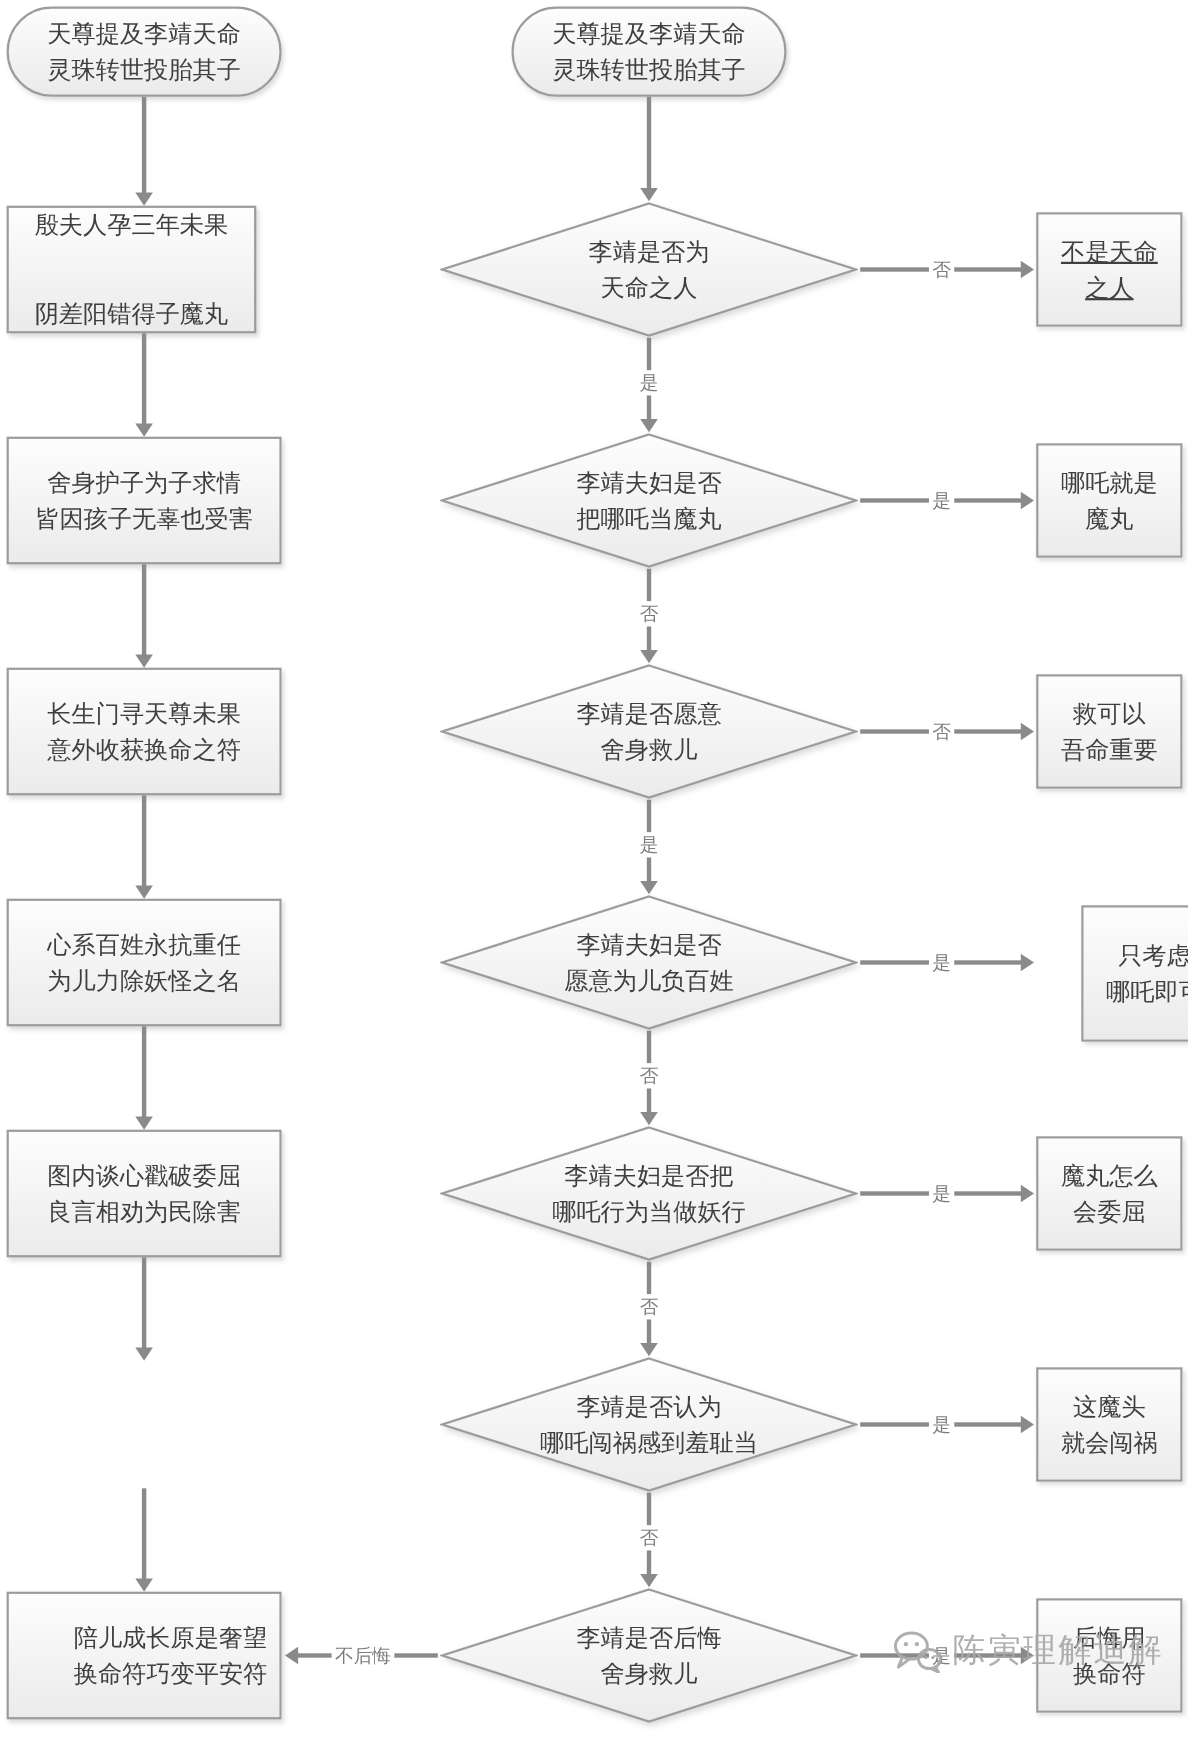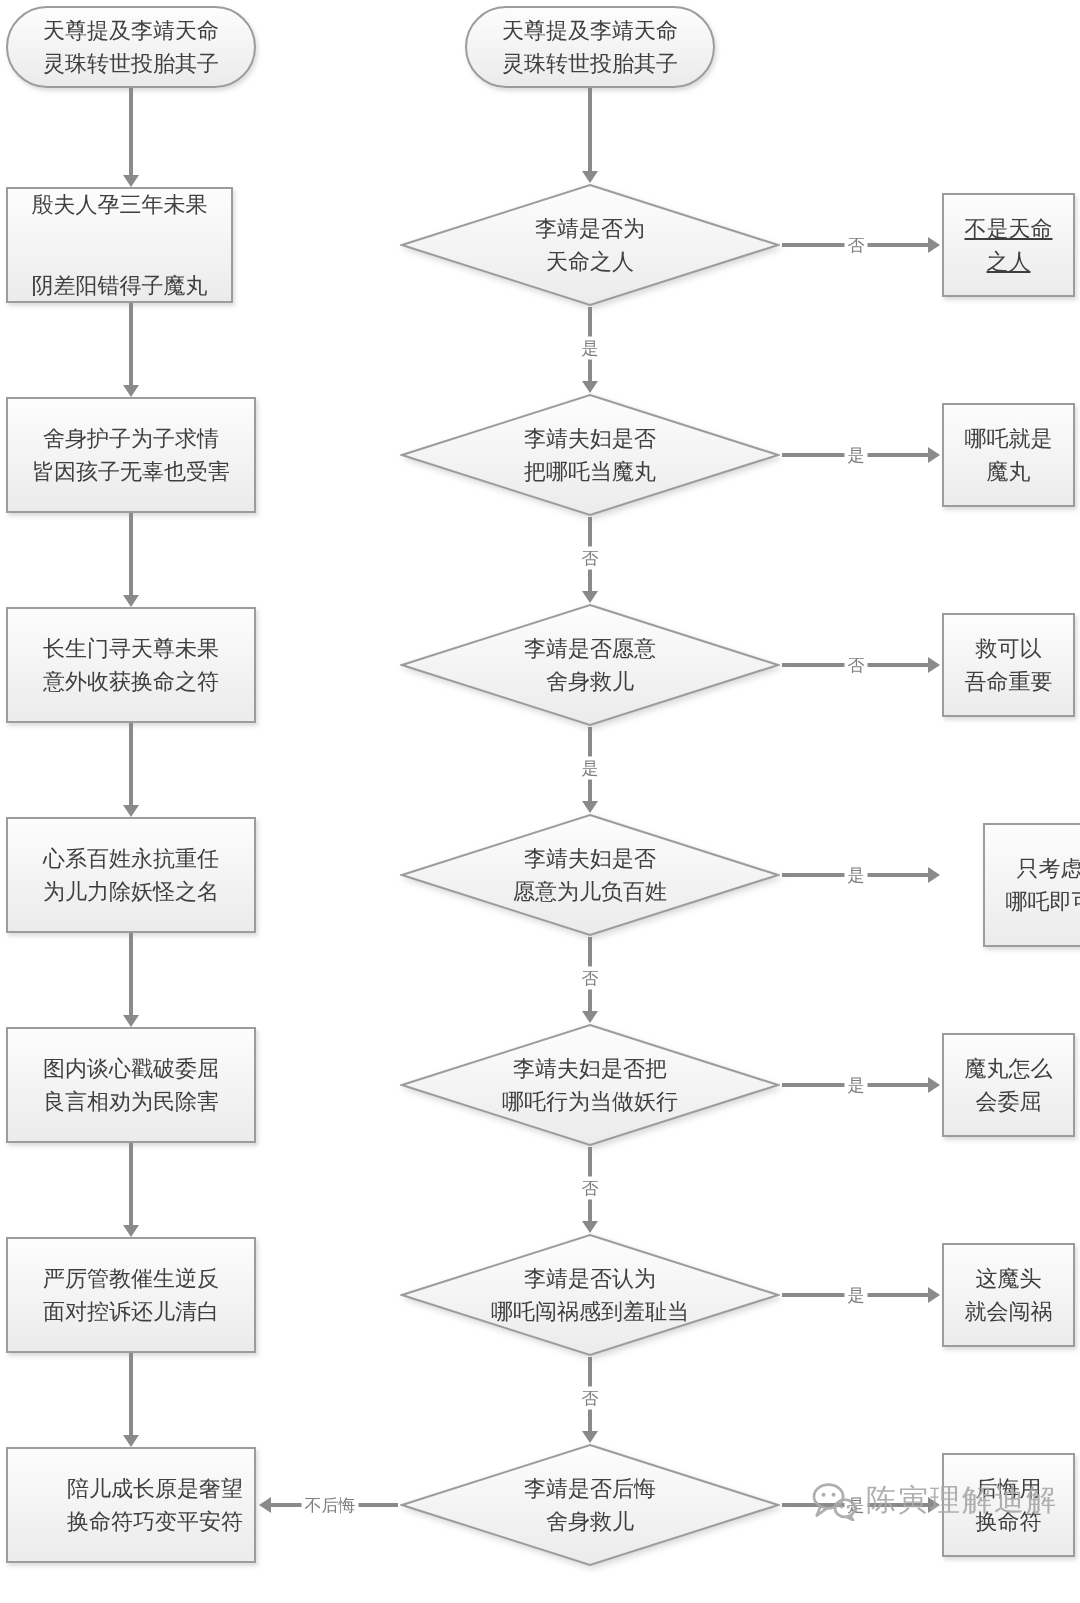--- a/index.html
+++ b/index.html
@@ -92,24 +92,20 @@
     <span>为儿力除妖怪之名</span>
   </div>
 
   <div class="varrow" style="left:129px;top:933px;height:83px;"></div>
   <div class="shape" style="left:6px;top:1027px;width:250px;height:116px;">
     <span>图内谈心戳破委屈</span>
     <span>良言相劝为民除害</span>
   </div>
 
   <div class="varrow" style="left:129px;top:1143px;height:83px;"></div>
-  <div class="shape" style="left:6px;top:1237px;width:250px;height:116px;">
-    <span>严厉管教催生逆反</span>
-    <span>面对控诉还儿清白</span>
-  </div>
 
   <div class="varrow" style="left:129px;top:1353px;height:83px;"></div>
   <div class="shape" style="left:6px;top:1447px;width:250px;height:116px;padding-left:48px;">
     <span>陪儿成长原是奢望</span>
     <span>换命符巧变平安符</span>
   </div>
 
   
   <div class="shape oval" style="left:465px;top:6px;width:250px;height:82px;">
     <span>天尊提及李靖天命</span>

